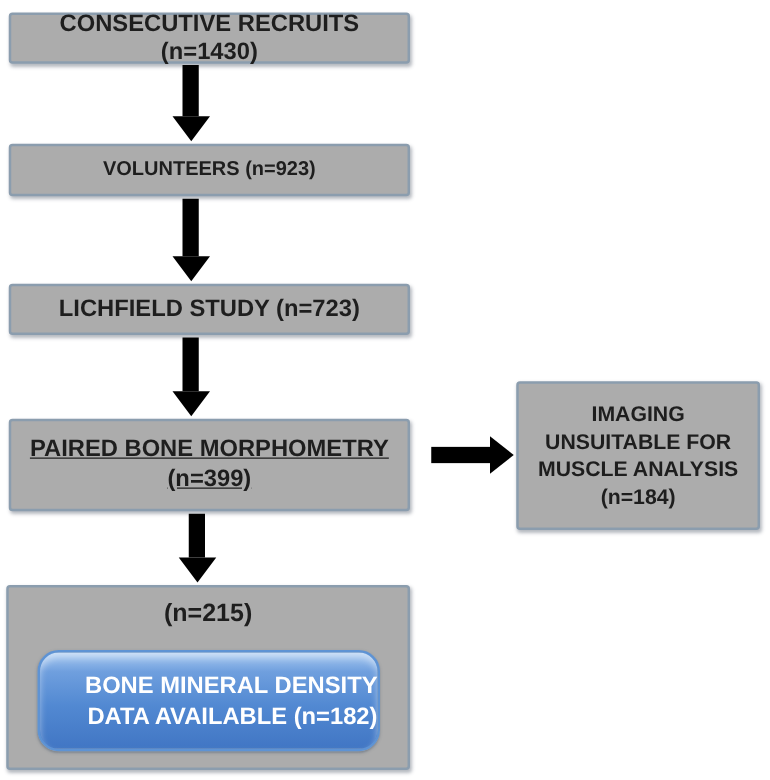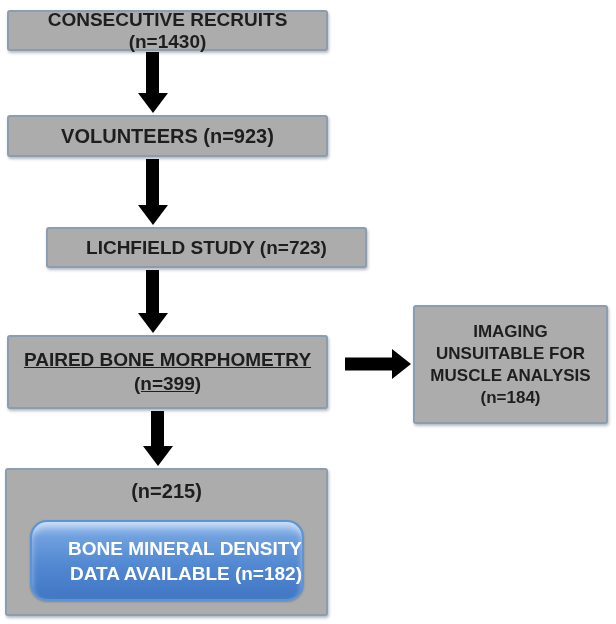--- a/index.html
+++ b/index.html
@@ -27,22 +27,22 @@
     flex-direction: column;
     align-items: center;
     justify-content: center;
     text-align: center;
     color: #1e1e1e;
     font-weight: bold;
   }
   .gbox .line { width: 100%; }
 
   #box-step1 { left: 7px;  top: 10px;  width: 321px; height: 41px; font-size: 19px; }
-  #box-step2 { left: 7px;  top: 115px; width: 321px; height: 42px; font-size: 20px; }
-  #box-step3 { left: 7px;  top: 227px; width: 321px; height: 41px; font-size: 19px; margin-left: 39px; }
+  #box-step2 { left: 7px;  top: 115px; width: 321px; height: 42px; font-size: 16px; }
+  #box-step3 { left: 7px;  top: 227px; width: 321px; height: 41px; font-size: 19px; }
   #box-step4 { left: 7px;  top: 335px; width: 321px; height: 74px; font-size: 19px; line-height: 24px; text-decoration: underline; }
   #box-excluded { left: 413px; top: 305px; width: 195px; height: 119px; font-size: 17px; line-height: 22px; }
   #box-step5 { left: 5px;  top: 468px; width: 323px; height: 148px; font-size: 20px; line-height: 25px; justify-content: flex-start; padding-top: 9px; }
 
   
   #box-highlight {
     position: absolute;
     left: 23px;
     top: 50px;
     width: 274px;

